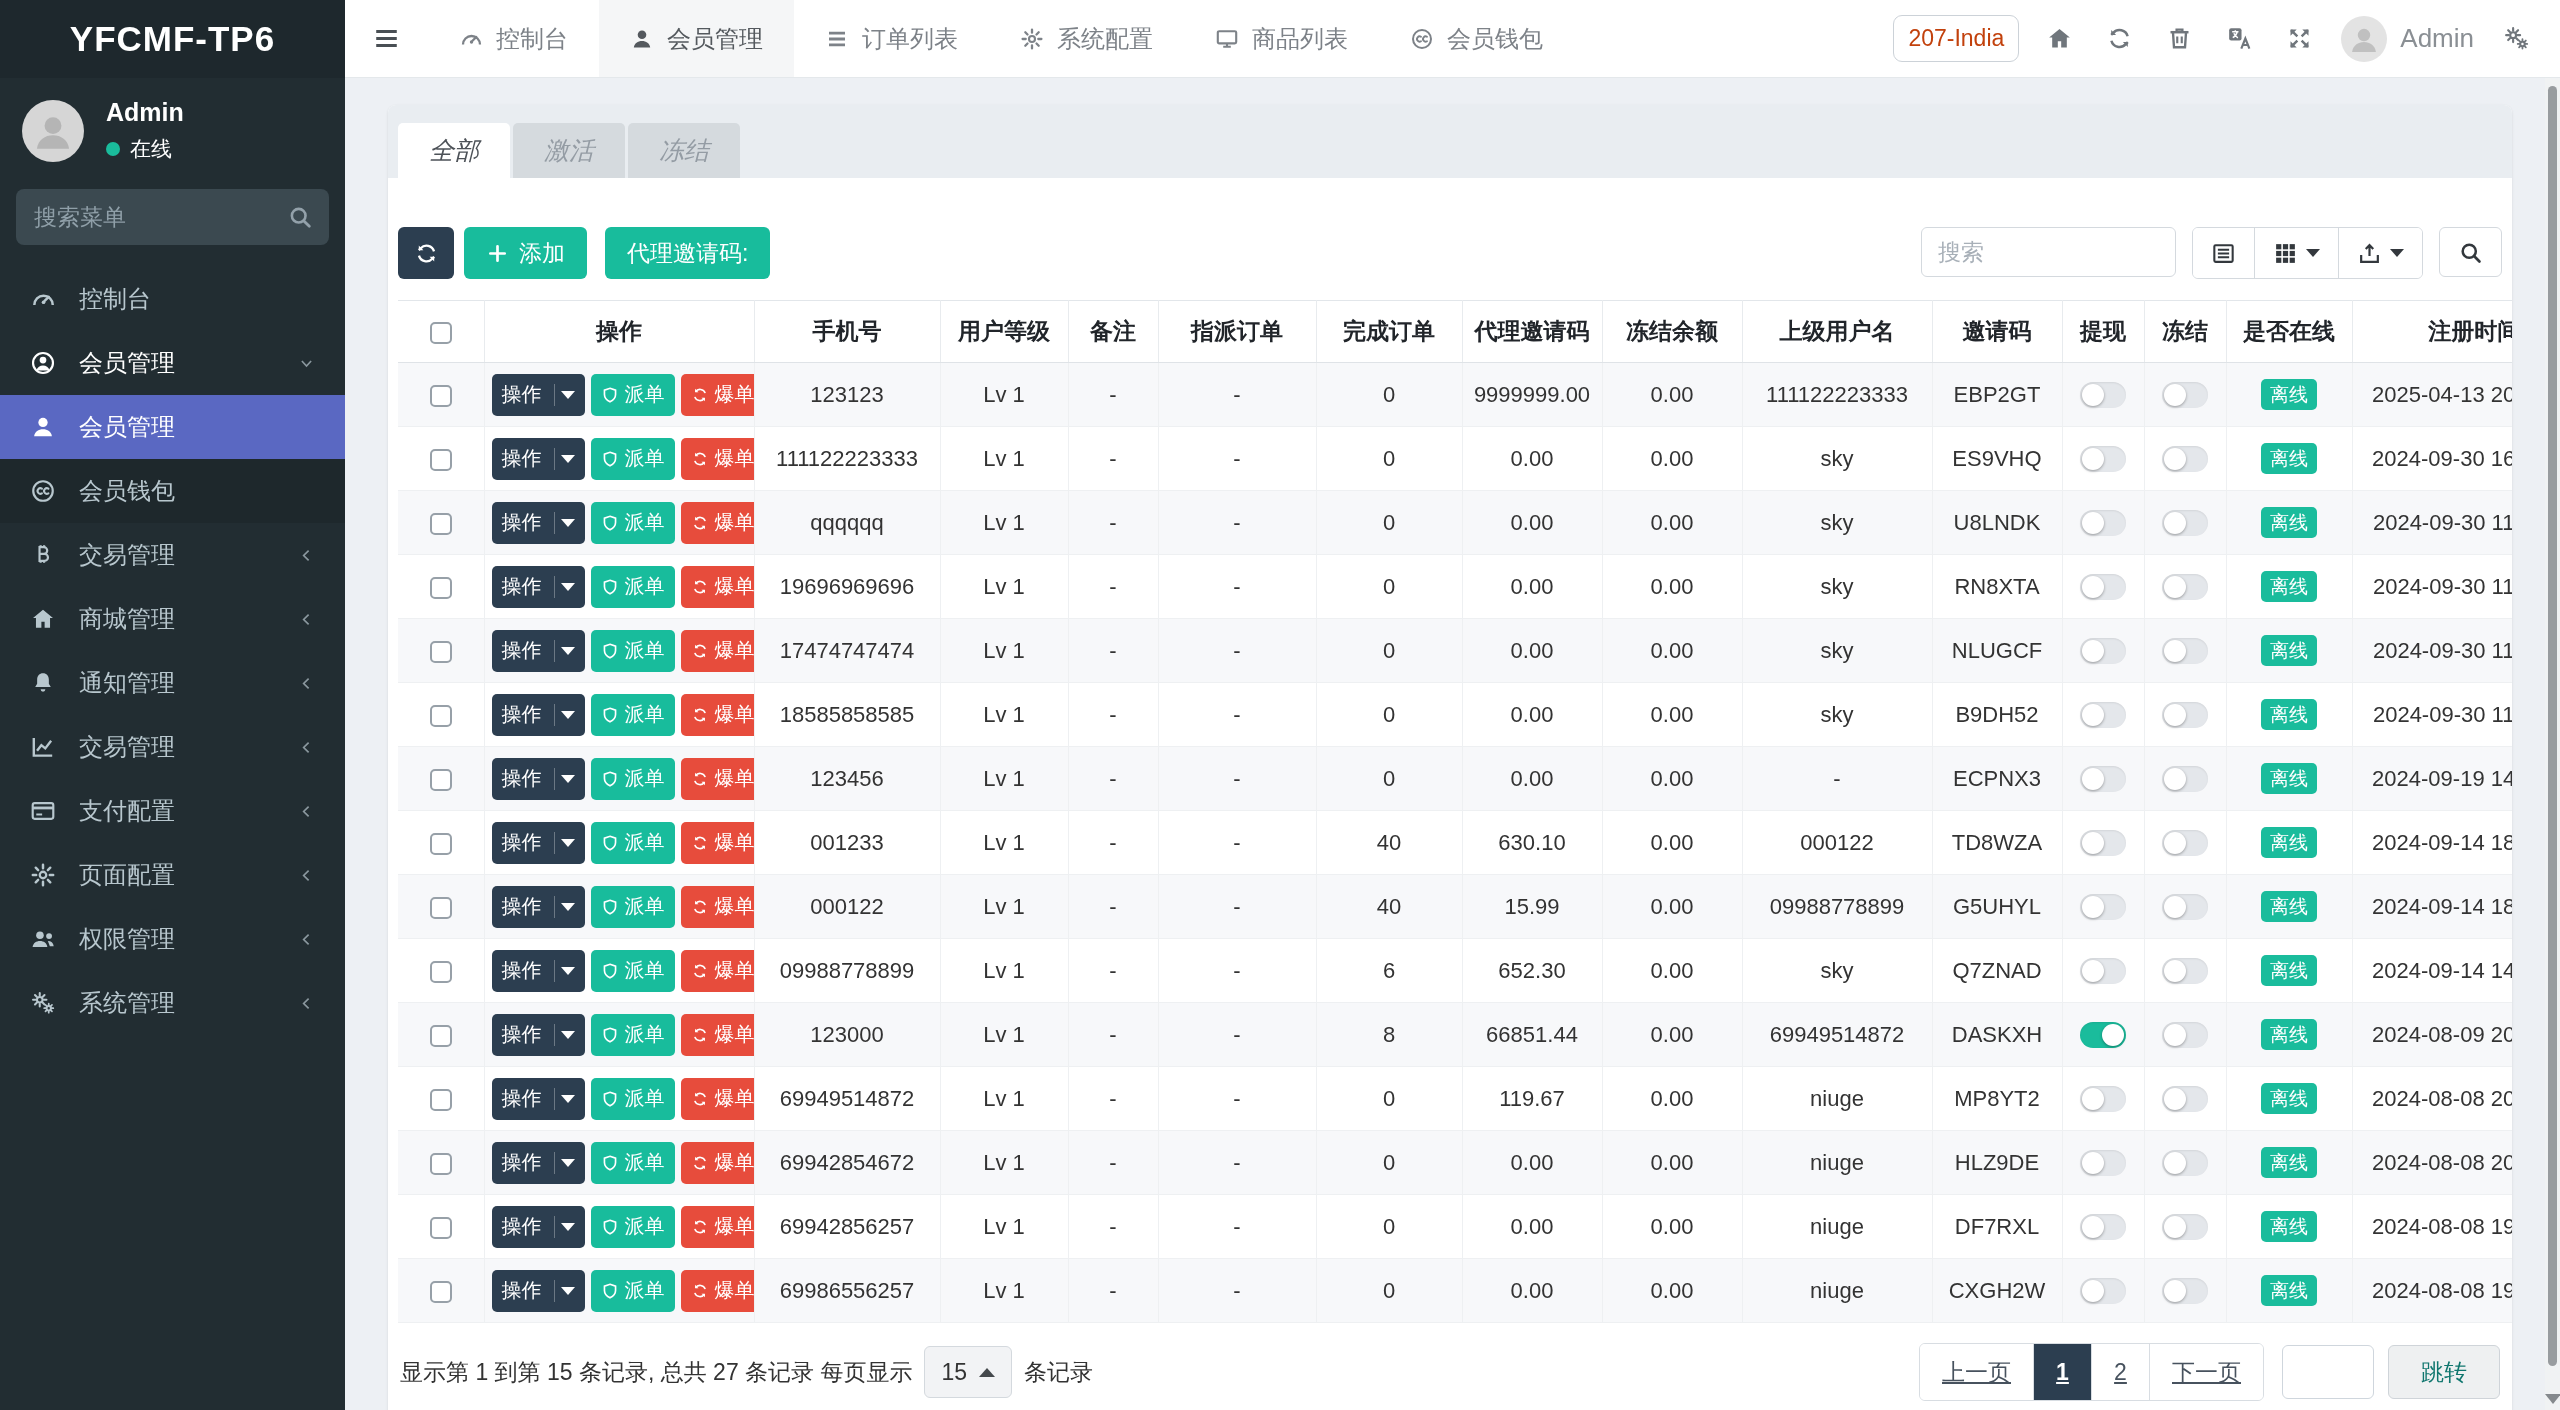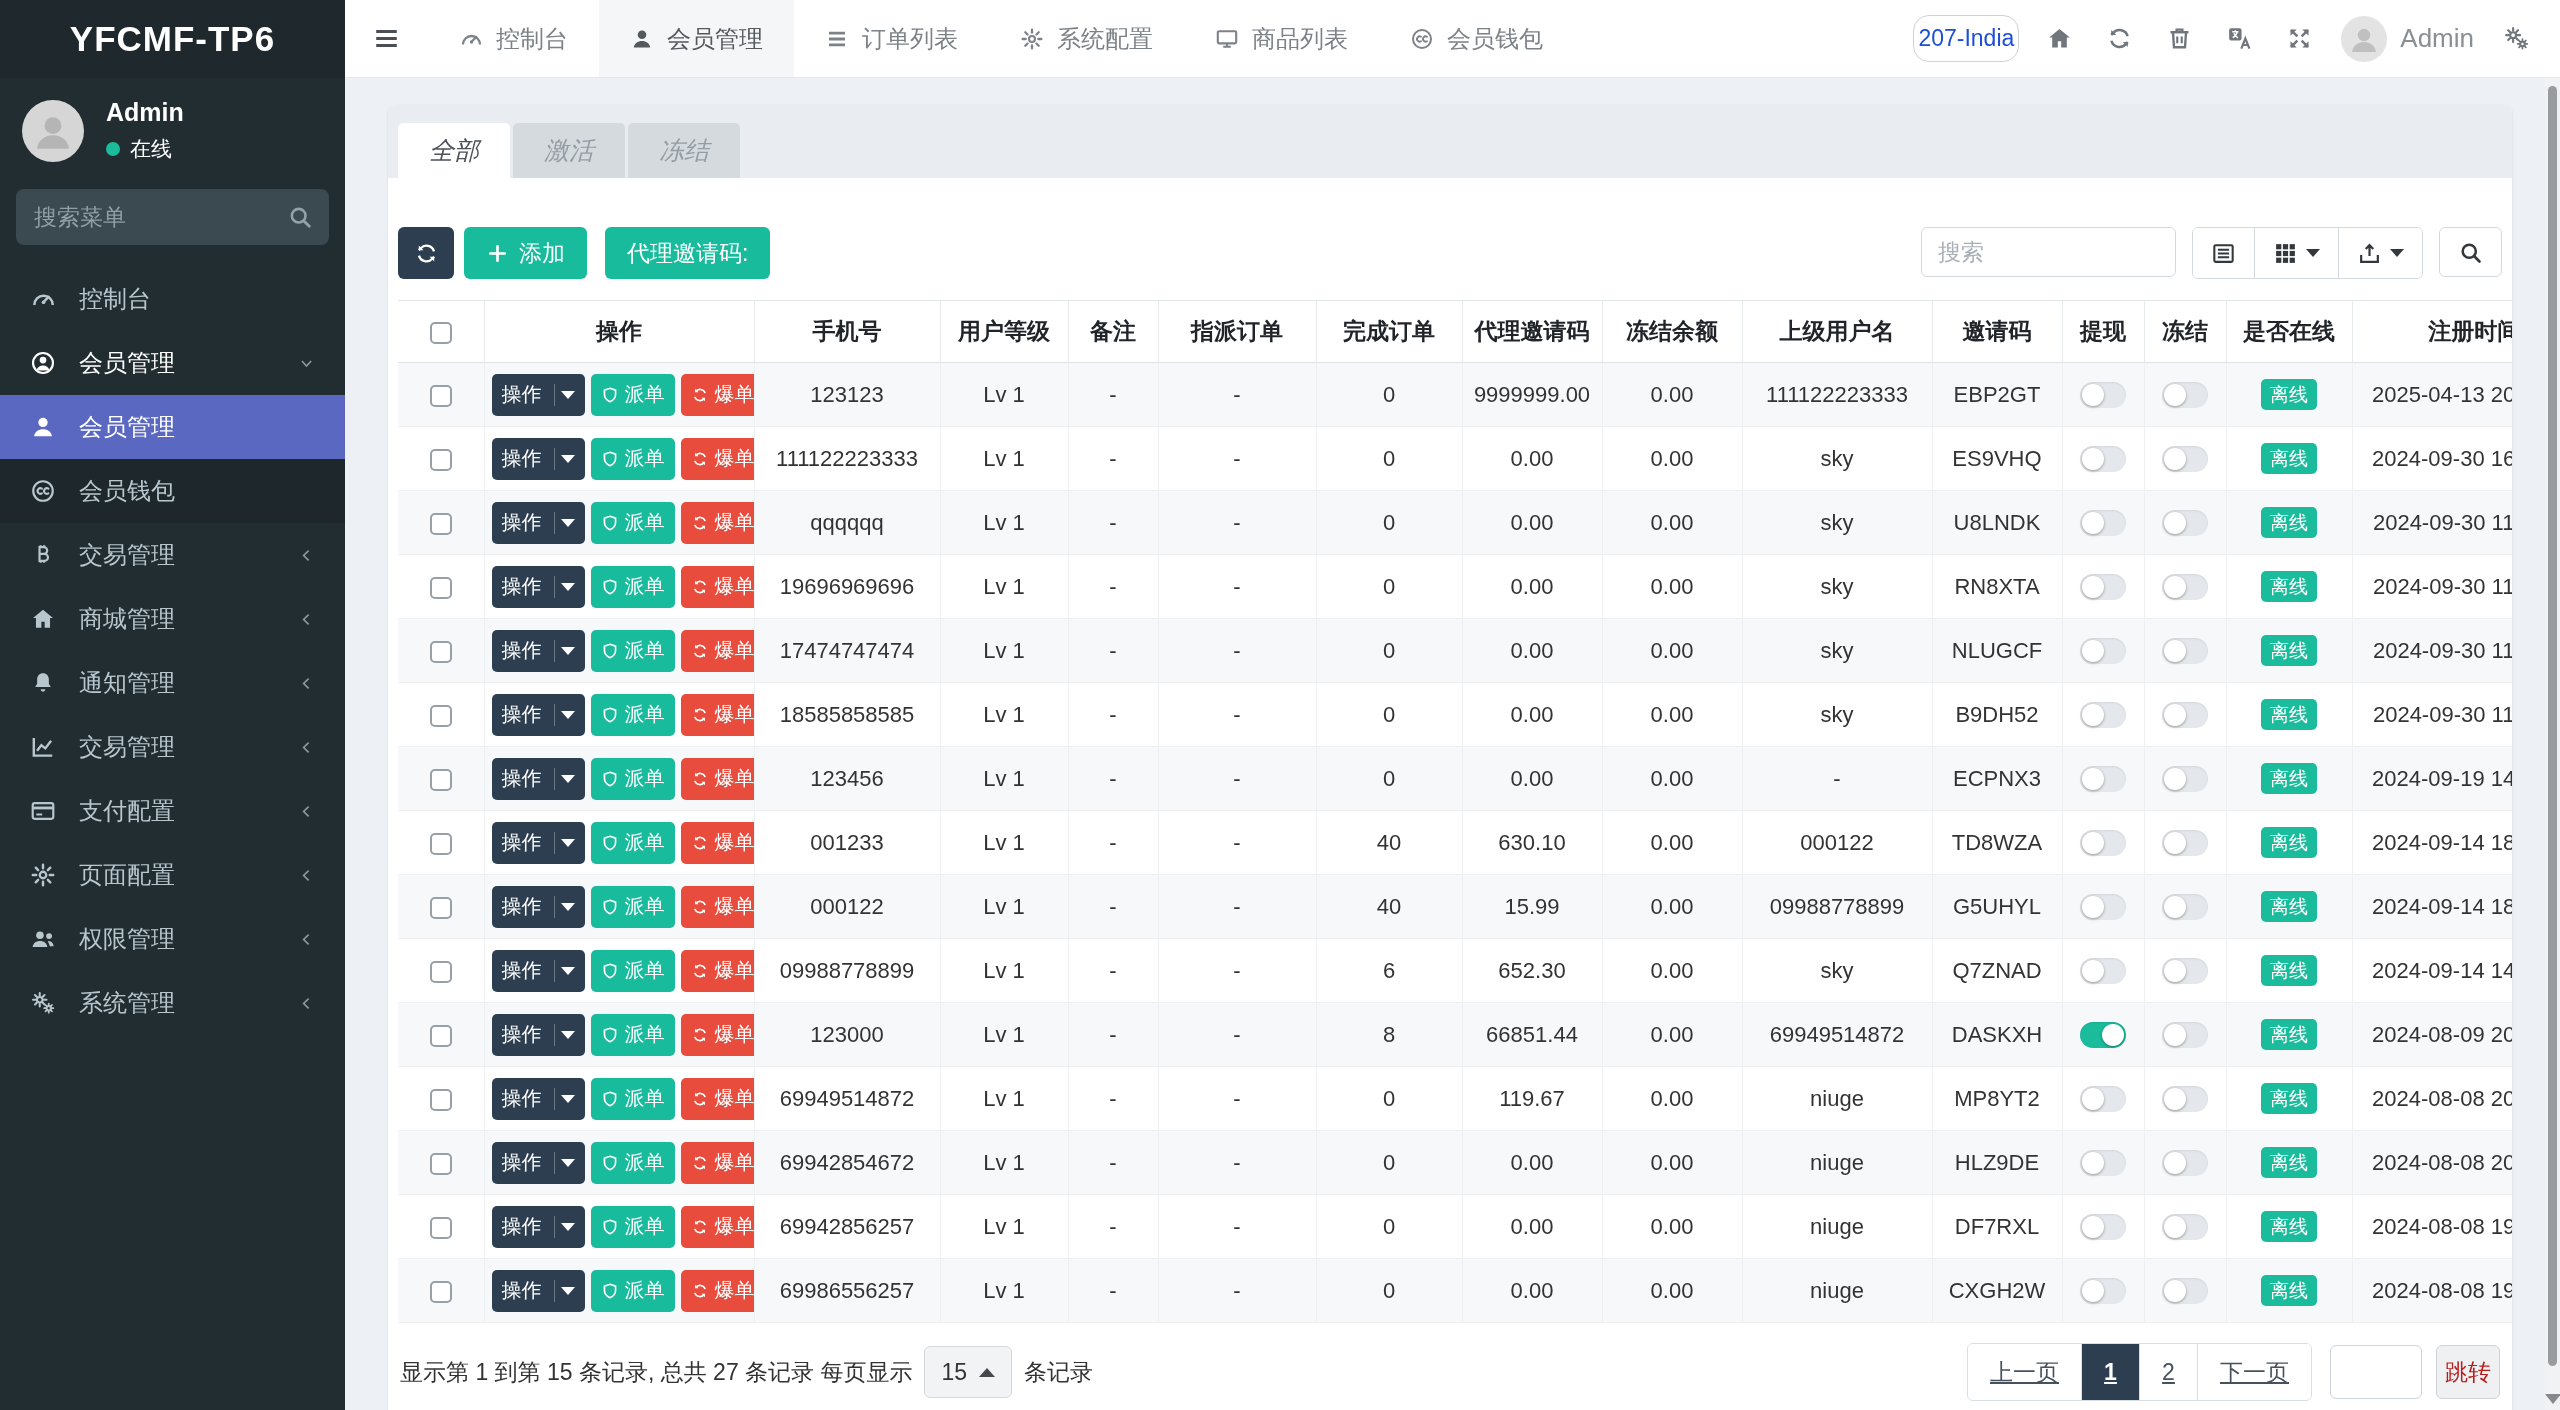--- a/index.html
+++ b/index.html
@@ -35,21 +35,21 @@
   .submenu .menu-item.active{background:var(--indigo);color:#fff;}
 
   
   .navbar{position:absolute;left:345px;right:0;top:0;height:78px;background:#fff;border-bottom:1px solid #e4e8eb;display:flex;align-items:stretch;z-index:2;}
   .hamburger{padding:0 27px;color:#494f54;font-size:29px;display:flex;align-items:center;}
   .nav-items{display:flex;align-items:stretch;}
   .nav-item{display:flex;align-items:center;gap:13px;padding:0 31px;color:#7d8288;font-size:24px;cursor:pointer;}
   .nav-item .icon{font-size:24px;}
   .nav-item.active{background:#f5f6f7;color:#54595e;}
   .nav-right{margin-left:auto;display:flex;align-items:center;padding-right:14px;}
-  .region-select{border:1px solid #ccd2d8;border-radius:16px;padding:9px 4px;font-size:23px;color:#1d4ed8;margin-right:10px;background:#fff;}
+  .region-select{border:1px solid #ccd2d8;border-radius:9px;padding:9px 14px;font-size:23px;color:#c2410c;margin-right:10px;background:#fff;}
   .nav-icon-btn{width:60px;height:78px;display:flex;align-items:center;justify-content:center;color:#70767c;font-size:27px;}
   .nav-user{display:flex;align-items:center;gap:13px;padding:0 12px;cursor:pointer;}
   .nav-avatar{width:46px;height:46px;border-radius:50%;background:#e3e3e3;color:#c0c0c0;display:flex;align-items:center;justify-content:center;font-size:34px;overflow:hidden;}
   .nav-username{font-size:26px;color:#8a8f94;}
 
   
   .content{position:absolute;left:345px;top:78px;right:0;bottom:0;padding:27px 48px 0 43px;}
   .card{background:#fff;border-radius:8px;box-shadow:0 1px 3px rgba(0,0,0,.1);overflow:hidden;}
   .card-tabs{background:#e9edf1;padding:18px 0 0 10px;display:flex;}
   .tab{padding:11px 31px;font-size:25px;color:#949ca4;background:#d5dade;border-radius:5px 5px 0 0;margin-right:3px;font-style:italic;}
@@ -95,21 +95,21 @@
   
   .table-footer{display:flex;align-items:center;padding:20px 2px 28px;font-size:23px;color:#333;}
   .page-size{display:inline-flex;align-items:center;gap:12px;height:52px;padding:0 16px;border:1px solid #d4d9de;border-radius:6px;background:#f2f3f5;font-size:23px;color:#333;margin:0 12px;}
   .caret-up{width:0;height:0;border-left:8px solid transparent;border-right:8px solid transparent;border-bottom:9px solid #45494d;}
   .pagination{display:flex;border:1px solid #d8dde2;border-radius:6px;overflow:hidden;margin-left:auto;background:#fff;}
   .page-btn{min-width:58px;height:56px;display:flex;align-items:center;justify-content:center;padding:0 22px;font-size:23px;color:#47525e;border-left:1px solid #d8dde2;background:#fff;text-decoration:underline;}
   .page-btn:first-child{border-left:none;}
   .page-btn.num{padding:0;}
   .page-btn.active{background:var(--dark);color:#fff;font-weight:bold;}
   .jump-input{width:92px;height:54px;border:1px solid #cfd6dd;border-radius:6px;margin-left:18px;font-size:23px;padding:0 12px;background:#fff;}
-  .jump-btn{height:54px;padding:0 8px;background:#eef0f1;border:1px solid #cfd4d9;border-radius:6px;margin-left:14px;font-size:23px;color:#b91c1c;}
+  .jump-btn{height:54px;padding:0 32px;background:#eef0f1;border:1px solid #cfd4d9;border-radius:6px;margin-left:14px;font-size:23px;color:#0f766e;}
 
   
   .scrollbar{position:absolute;top:78px;right:0;bottom:0;width:15px;background:#f0f2f3;z-index:4;}
   .scroll-thumb{position:absolute;top:8px;left:3px;width:9px;height:1280px;background:#989c9f;border-radius:5px;}
   .scroll-arrow{position:absolute;bottom:6px;left:50%;transform:translateX(-50%);width:0;height:0;border-left:8px solid transparent;border-right:8px solid transparent;border-top:10px solid #85898d;}
 </style>
 </head>
 <body>
 
 <div class="app">

